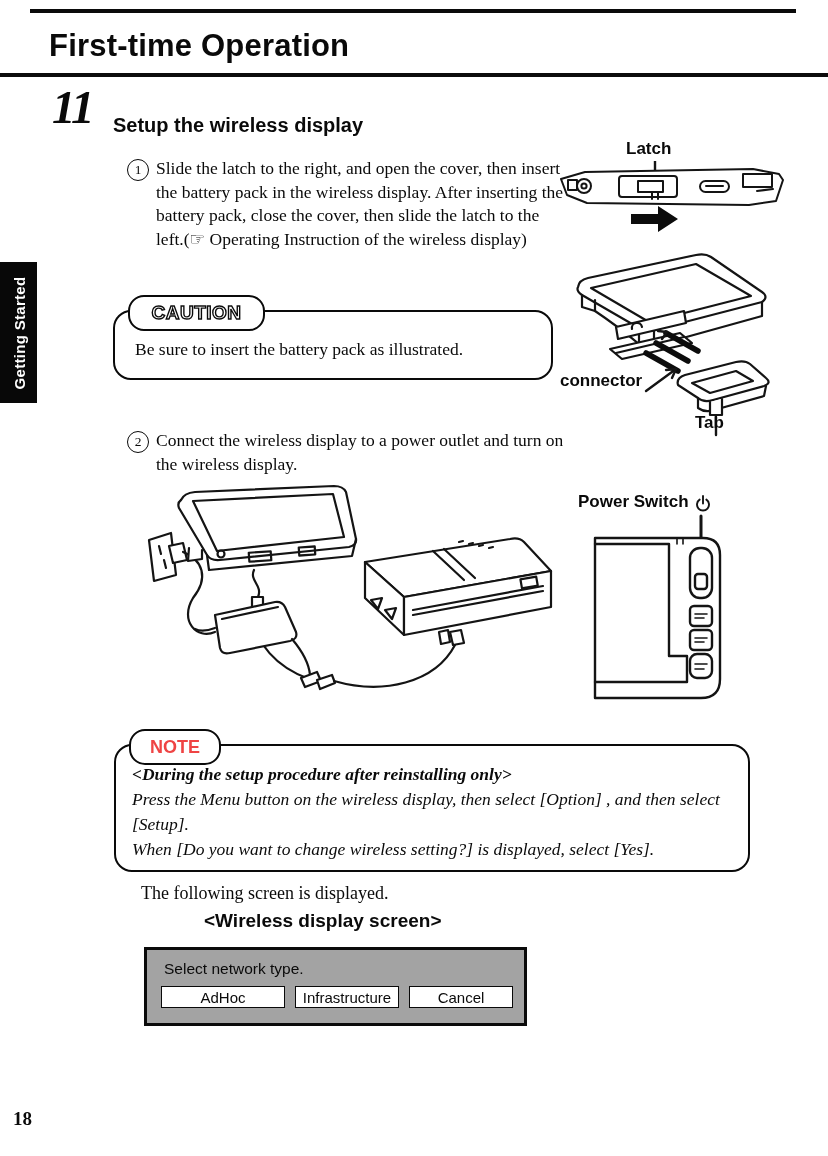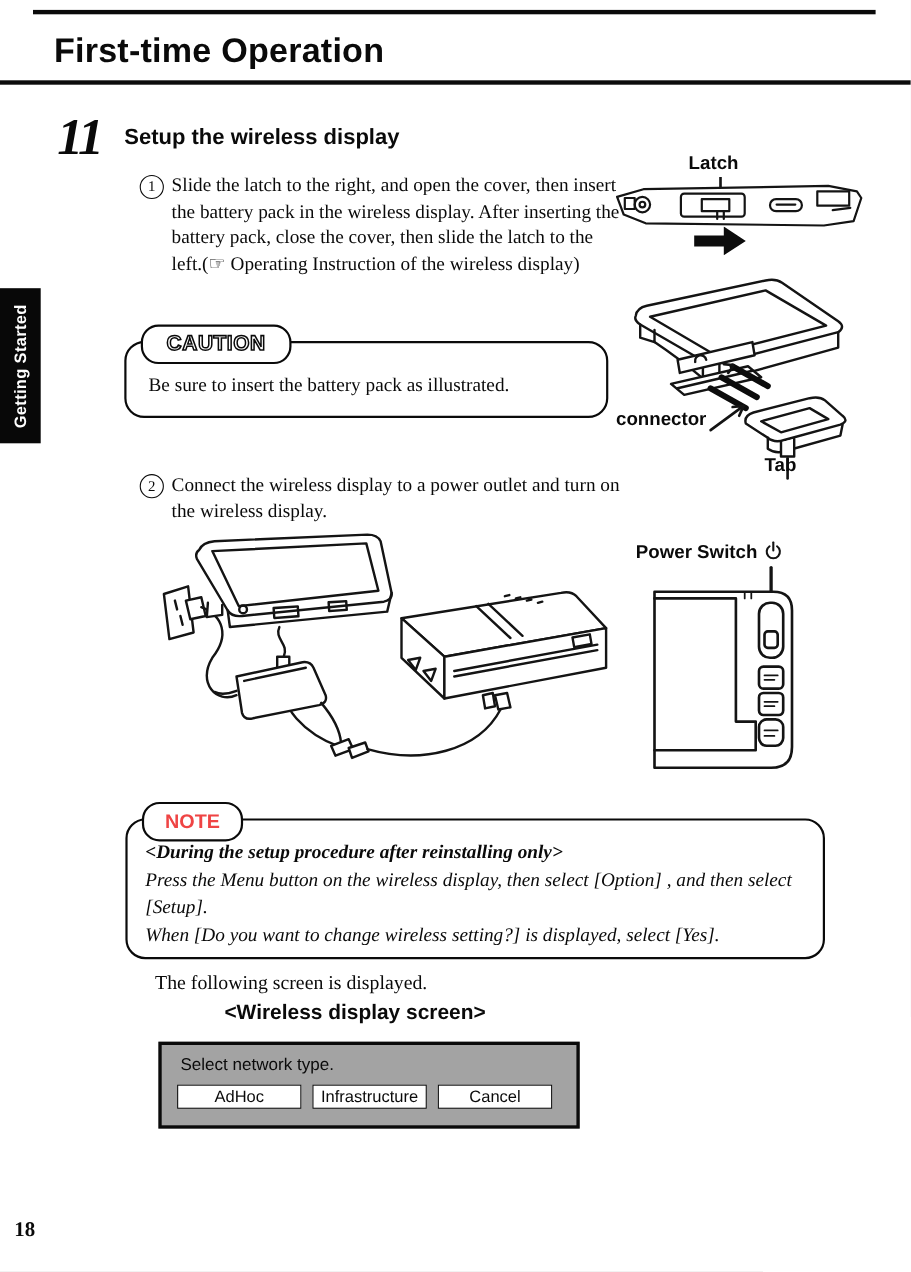--- a/index.html
+++ b/index.html
@@ -16,21 +16,21 @@
   .h1{left:49px;top:28px;font-size:31px;font-weight:bold;letter-spacing:.2px;}
   .h1-rule{left:0;top:73px;width:828px;height:4px;background:#0c0c0c;}
 
   .sidebar-tab{left:0;top:262px;width:37px;height:141px;background:#080808;}
   .sidebar-tab span{
     position:absolute;left:50%;top:50%;
     transform:translate(-50%,-50%) rotate(-90deg);
     white-space:nowrap;color:#fff;font-weight:bold;font-size:15px;letter-spacing:.3px;
   }
 
-  .step-number{left:52px;top:98px;font-size:47px;font-weight:bold;font-style:italic;letter-spacing:-2px;}
+  .step-number{left:52px;top:80px;font-size:47px;font-weight:bold;font-style:italic;letter-spacing:-2px;}
   .step-title{left:113px;top:114px;font-size:20px;font-weight:bold;}
 
   .substep{display:flex;gap:7px;font-size:17.5px;line-height:23.5px;}
   .substep .marker{
     flex:0 0 auto;width:20px;height:20px;border:1.6px solid #0a0a0a;border-radius:50%;
     font-size:13.5px;line-height:20px;text-align:center;margin-top:2px;
     font-family:"Liberation Serif","DejaVu Serif",serif;
   }
   .substep1{left:127px;top:157px;width:442px;}
   .substep2{left:127px;top:429px;width:452px;}
@@ -58,26 +58,26 @@
   .screen-intro{left:141px;top:883px;font-size:18px;}
   .screen-title{left:204px;top:910px;font-size:19px;font-weight:bold;}
 
   .dialog{left:144px;top:947px;width:377px;height:73px;border:3px solid #0a0a0a;background:#a3a3a3;}
   .dialog-prompt{position:absolute;left:17px;top:10px;font-size:15.5px;}
   .dialog-buttons{position:absolute;left:14px;top:36px;display:flex;gap:10px;}
   .dialog-btn{
     height:22px;border:1.7px solid #0a0a0a;display:flex;align-items:center;justify-content:center;
     font-size:15px;background:#fff;box-sizing:border-box;
   }
-  .btn-adhoc{width:113px;} .btn-infra{width:104px;} .btn-cancel{width:104px;}
+  .btn-adhoc{width:124px;} .btn-infra{width:104px;} .btn-cancel{width:104px;}
 
   .page-number{left:13px;top:1108px;font-size:19px;font-weight:bold;}
 
   .lineart{stroke:#141414;fill:none;stroke-linejoin:round;stroke-linecap:round;}
-  .powerswitch-label{left:578px;top:492px;display:flex;align-items:flex-start;gap:6px;}
+  .powerswitch-label{left:578px;top:492px;display:flex;align-items:flex-end;gap:6px;}
 </style>
 </head>
 <body>
 
 <div class="page">
 
   <div class="abs top-rule"></div>
   <div class="abs h1 sans">First-time Operation</div>
   <div class="abs h1-rule"></div>
 

